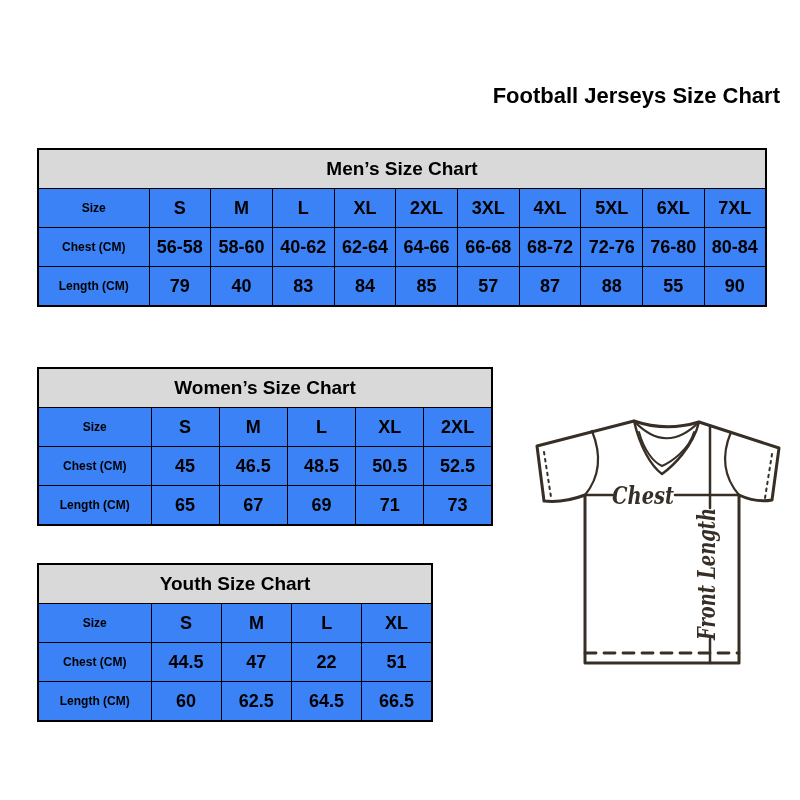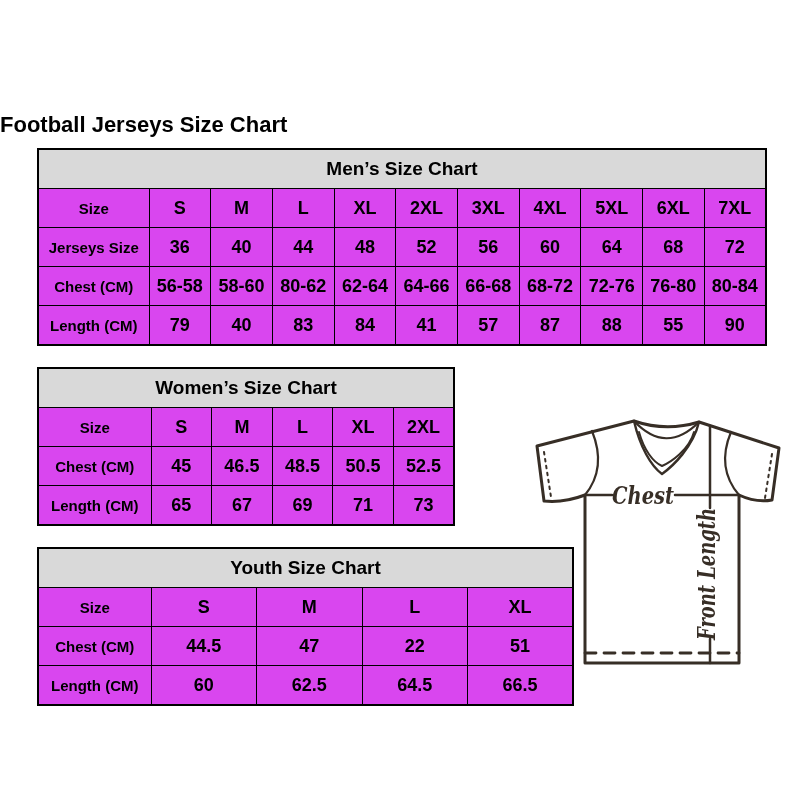--- a/index.html
+++ b/index.html
@@ -1,40 +1,40 @@
 <!DOCTYPE html>
 <html><head>
 <meta charset="utf-8">
 <style>
   html,body{margin:0;padding:0;}
   body{
     width:800px;height:800px;background:#ffffff;position:relative;
     font-family:"Liberation Sans",sans-serif;color:#000;overflow:hidden;
   }
   .page-title{
-    position:absolute;top:112px;left:0;width:780px;text-align:left;
+    position:absolute;top:83px;left:0;width:780px;text-align:right;
     font-size:22px;font-weight:bold;letter-spacing:0px;
   }
   table.size-table{
     position:absolute;border-collapse:collapse;table-layout:fixed;
-    border:2.5px solid #000;background:#d946ef;
+    border:2.5px solid #000;background:#3b82f6;
   }
   #men-table{left:37px;top:148px;width:730px;}
-  #women-table{left:37px;top:367px;width:418px;}
-  #youth-table{left:37px;top:547px;width:537px;}
+  #women-table{left:37px;top:367px;width:456px;}
+  #youth-table{left:37px;top:563px;width:396px;}
   #men-table col.label-col{width:111px;}
   #women-table col.label-col,#youth-table col.label-col{width:113px;}
   table.size-table th,table.size-table td{
     border:1.5px solid #000;height:38px;text-align:center;vertical-align:middle;
     font-size:18px;font-weight:bold;padding:0;white-space:nowrap;
   }
   table.size-table th.tbl-title{
     background:#d9d9d9;font-size:19px;height:38px;
   }
-  table.size-table th.row-label{font-size:15px;}
+  table.size-table th.row-label{font-size:12px;}
   .jersey-wrap{position:absolute;left:524px;top:402px;width:300px;height:280px;}
   .jersey-wrap svg{display:block;}
   .jersey-label{
     font-family:"DejaVu Serif","Liberation Serif",serif;
     font-style:italic;font-weight:bold;
   }
 </style>
 </head>
 <body>
 
@@ -65,52 +65,39 @@
         <th>L</th>
         <th>XL</th>
         <th>2XL</th>
         <th>3XL</th>
         <th>4XL</th>
         <th>5XL</th>
         <th>6XL</th>
         <th>7XL</th>
       </tr>
       <tr>
-        <th class="row-label">Jerseys Size</th>
-        <td>36</td>
-        <td>40</td>
-        <td>44</td>
-        <td>48</td>
-        <td>52</td>
-        <td>56</td>
-        <td>60</td>
-        <td>64</td>
-        <td>68</td>
-        <td>72</td>
-      </tr>
-      <tr>
         <th class="row-label">Chest (CM)</th>
         <td>56-58</td>
         <td>58-60</td>
-        <td>80-62</td>
+        <td>40-62</td>
         <td>62-64</td>
         <td>64-66</td>
         <td>66-68</td>
         <td>68-72</td>
         <td>72-76</td>
         <td>76-80</td>
         <td>80-84</td>
       </tr>
       <tr>
         <th class="row-label">Length (CM)</th>
         <td>79</td>
         <td>40</td>
         <td>83</td>
         <td>84</td>
-        <td>41</td>
+        <td>85</td>
         <td>57</td>
         <td>87</td>
         <td>88</td>
         <td>55</td>
         <td>90</td>
       </tr>
     </tbody>
   </table>
 
 <table id="women-table" class="size-table">

